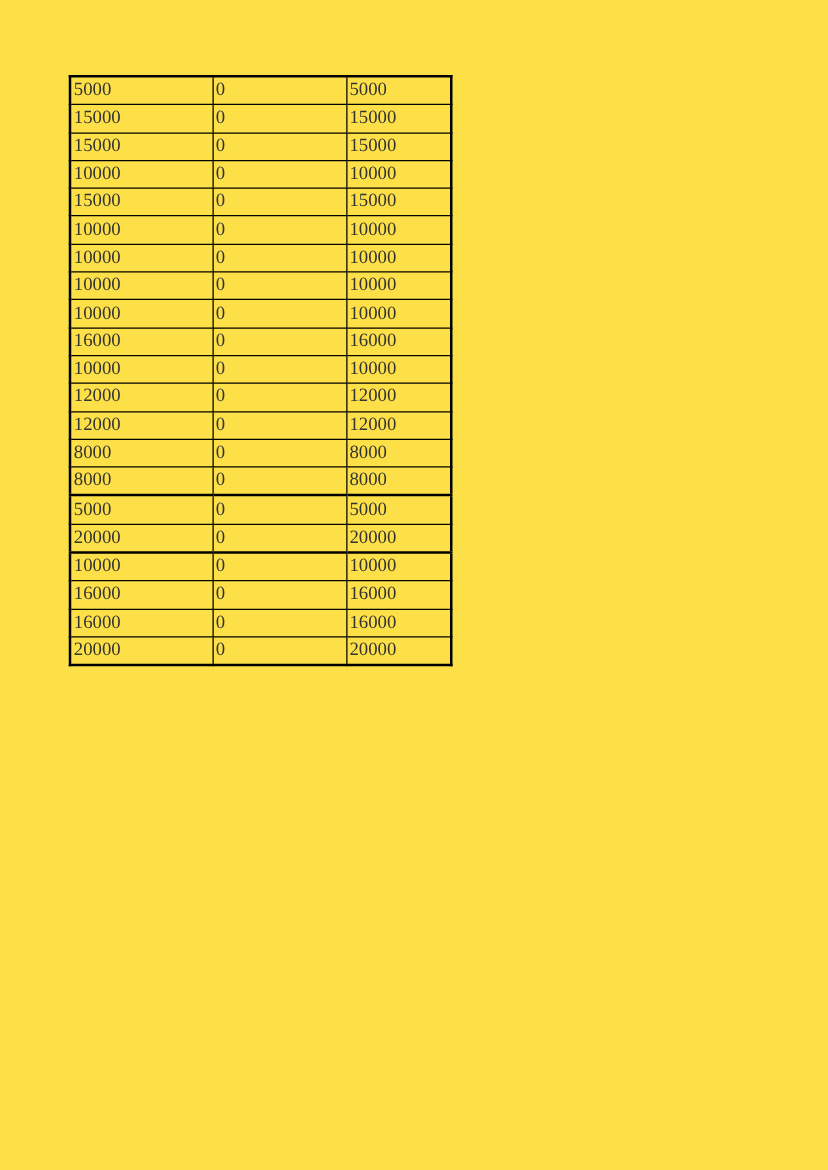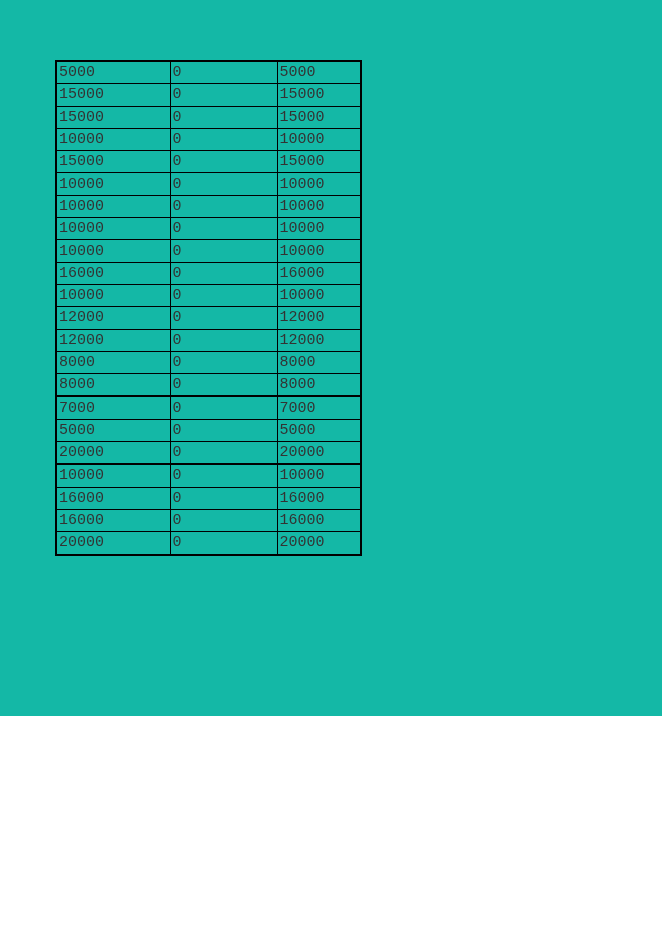--- a/index.html
+++ b/index.html
@@ -5,24 +5,23 @@
   * { margin: 0; padding: 0; box-sizing: content-box; }
   html, body {
     width: 662px;
     height: 936px;
     background: #ffffff;
     font-family: "Liberation Serif", "DejaVu Serif", serif;
   }
   .page {
     position: relative;
     width: 662px;
-    height: 716px;
-    background: #14b8a6;
+    height: 936px;
+    background: #fde047;
     overflow: hidden;
-    font-family: Liberation Mono, monospace;
   }
   .sheet {
     position: absolute;
     left: 55px;
     top: 60px;
   }
   table.grid {
     border-collapse: collapse;
     table-layout: fixed;
     border: 2px solid #000000;
@@ -124,25 +123,20 @@
             <td>8000</td>
             <td>0</td>
             <td>8000</td>
           </tr>
           <tr class="thick-bottom">
             <td>8000</td>
             <td>0</td>
             <td>8000</td>
           </tr>
           <tr>
-            <td>7000</td>
-            <td>0</td>
-            <td>7000</td>
-          </tr>
-          <tr>
             <td>5000</td>
             <td>0</td>
             <td>5000</td>
           </tr>
           <tr class="thick-bottom">
             <td>20000</td>
             <td>0</td>
             <td>20000</td>
           </tr>
           <tr>

